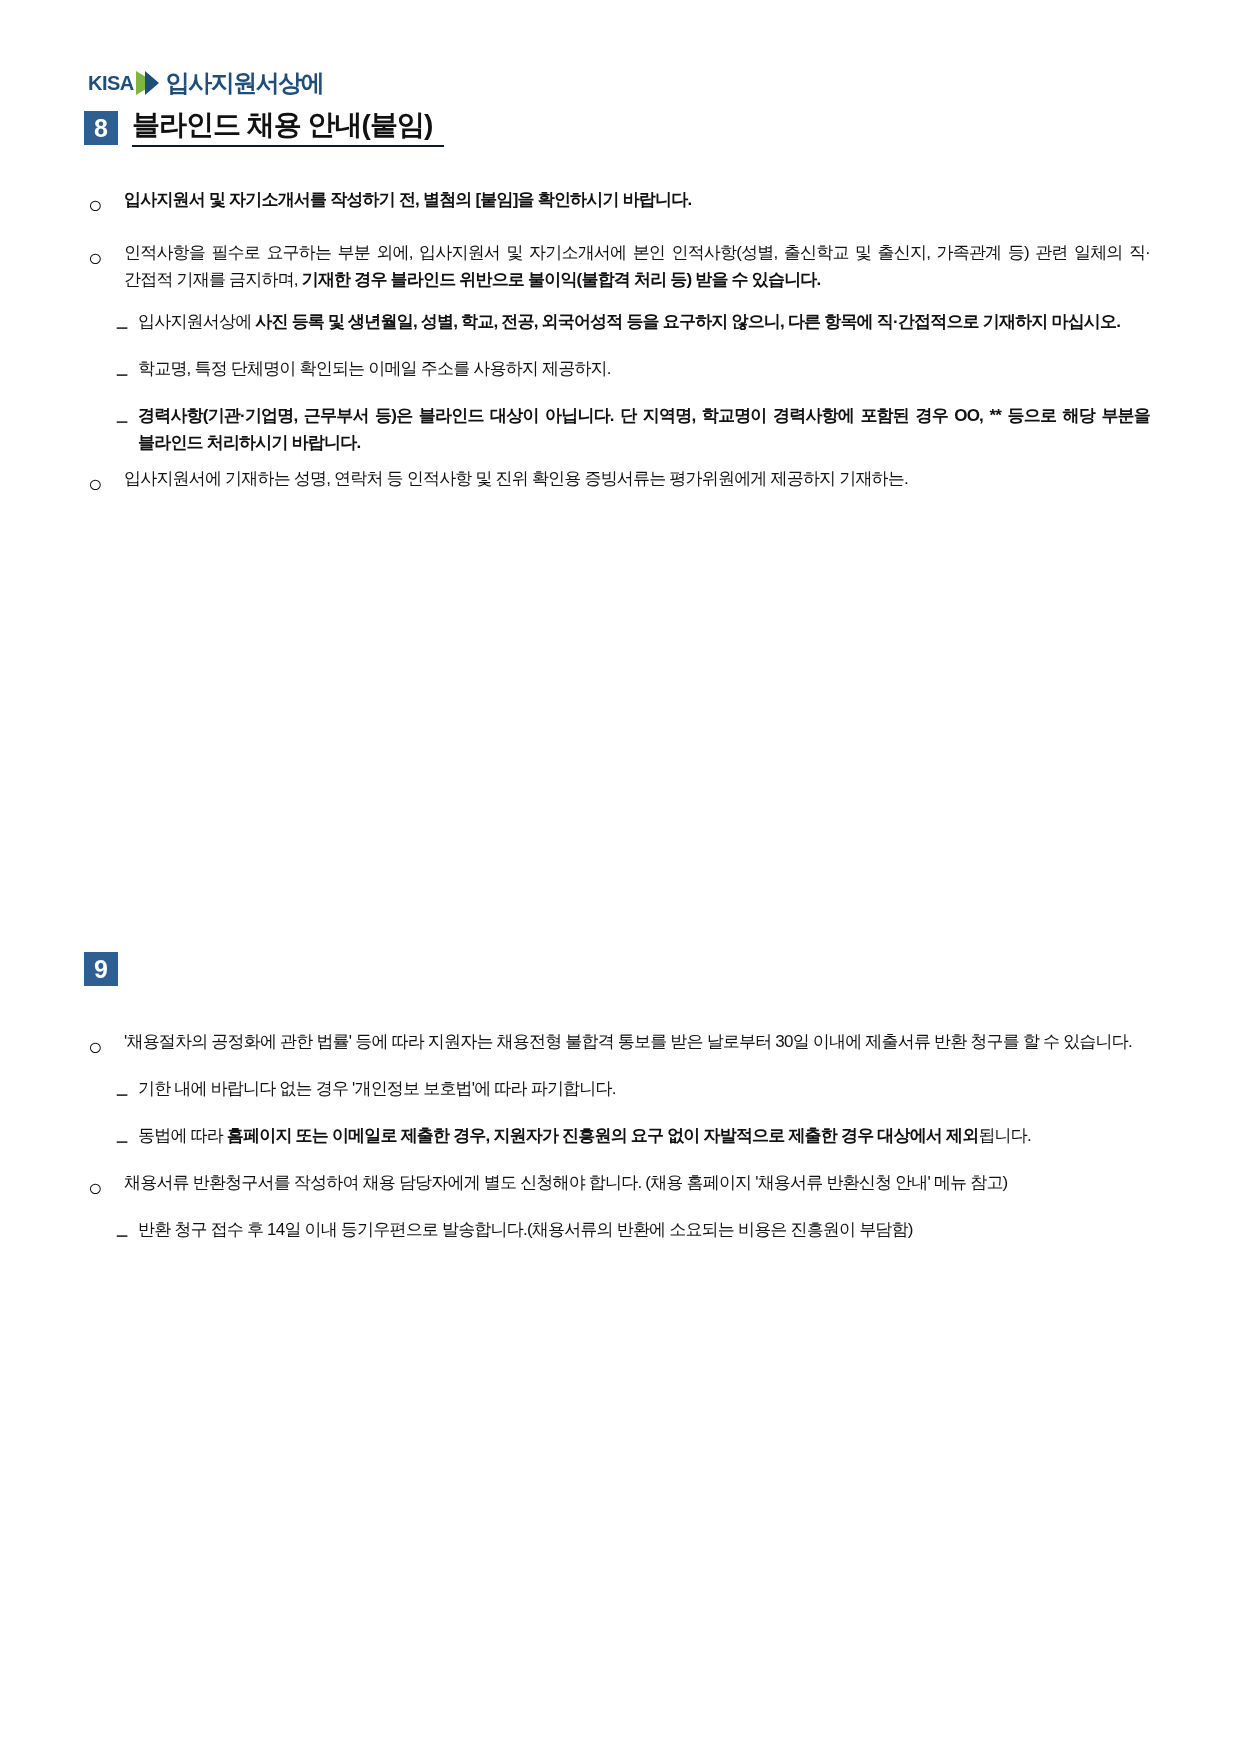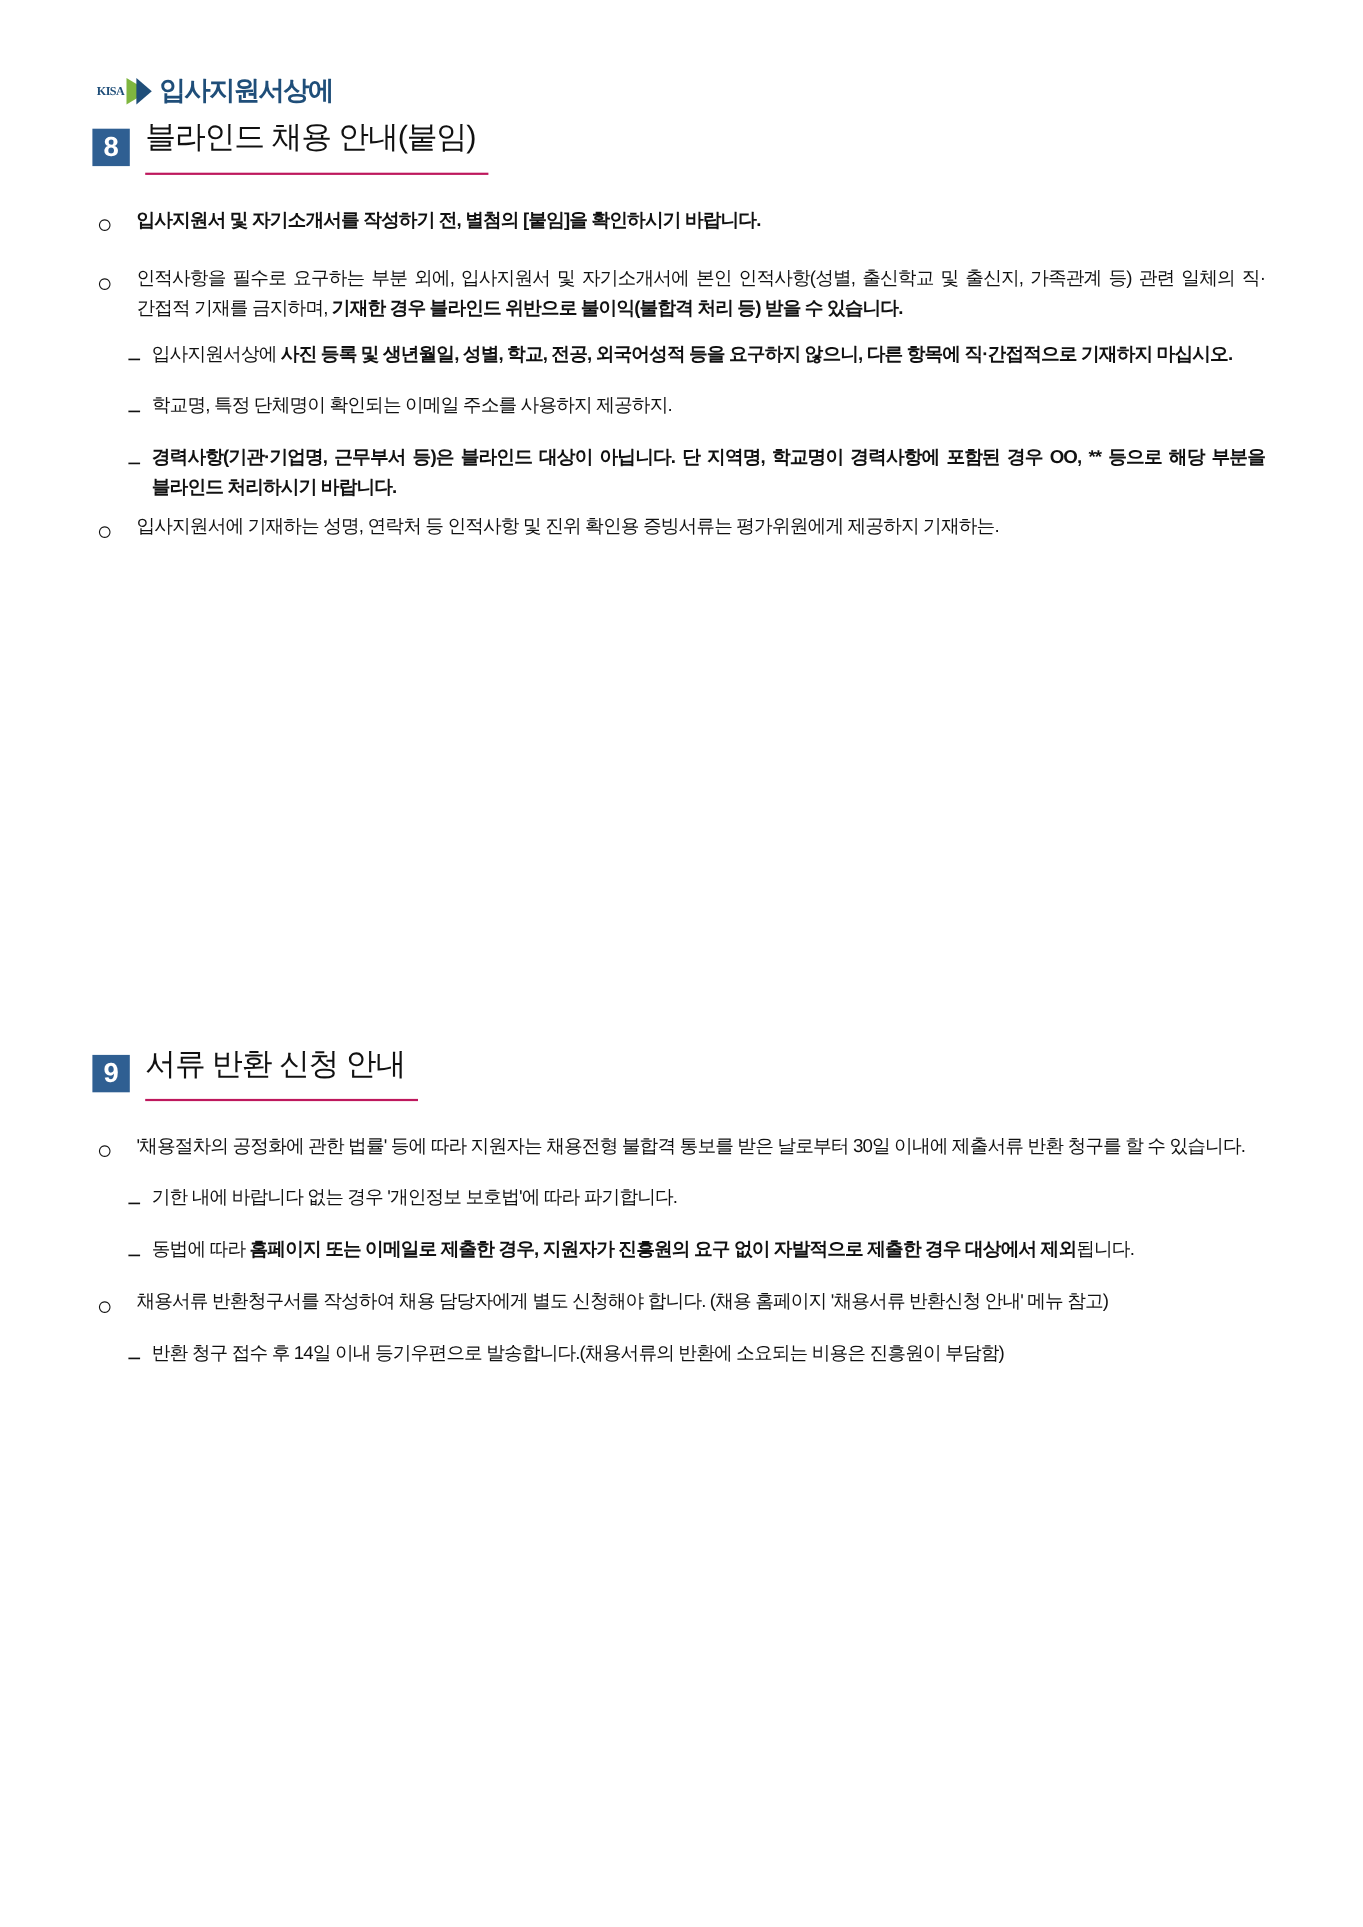--- a/index.html
+++ b/index.html
@@ -26,23 +26,23 @@
   
   .logo-wrap {
     position: absolute;
     left: 88px;
     top: 66px;
     display: flex;
     align-items: center;
     height: 34px;
   }
   .logo-kisa {
-    font-family: Liberation Serif, serif;
-    font-weight: bold;
-    font-size: 11px;
+    font-family: Liberation Sans, sans-serif;
+    font-weight: bold;
+    font-size: 20px;
     letter-spacing: -0.5px;
     color: #1f4e79;
     line-height: 1;
     padding-right: 2px;
   }
   .logo-text {
     font-family: "Liberation Sans", sans-serif;
     font-weight: bold;
     font-size: 24px;
     color: #1f4e79;
@@ -63,25 +63,25 @@
     font-size: 25px;
     width: 34px;
     height: 34px;
     display: flex;
     align-items: center;
     justify-content: center;
     line-height: 1;
   }
   .sec-title {
     font-size: 28px;
-    font-weight: normal;
+    font-weight: bold;
     letter-spacing: -1px;
     color: #111111;
-    border-bottom: 2px solid #be185d;
-    padding-bottom: 16px;
+    border-bottom: 2px solid #0f172a;
+    padding-bottom: 4px;
     padding-right: 12px;
     line-height: 1.1;
     white-space: nowrap;
   }
 
   
   .item {
     display: flex;
     align-items: flex-start;
   }
@@ -179,21 +179,20 @@
 
     <div class="item">
       <div class="marker">○</div>
       <div class="body-text">입사지원서에 기재하는 성명, 연락처 등 인적사항 및 진위 확인용 증빙서류는 평가위원에게 제공하지 기재하는.</div>
     </div>
 
   </div>
 
   <div class="section-head" id="sec9-head">
     <div class="sec-num">9</div>
-    <div class="sec-title">서류 반환 신청 안내</div>
   </div>
 
   <div id="sec9-body">
 
     <div class="item">
       <div class="marker">○</div>
       <div class="body-text">'채용절차의 공정화에 관한 법률' 등에 따라 지원자는 채용전형 불합격 통보를 받은 날로부터 30일 이내에 제출서류 반환 청구를 할 수 있습니다.</div>
     </div>
 
     <div class="gap-xs"></div>

